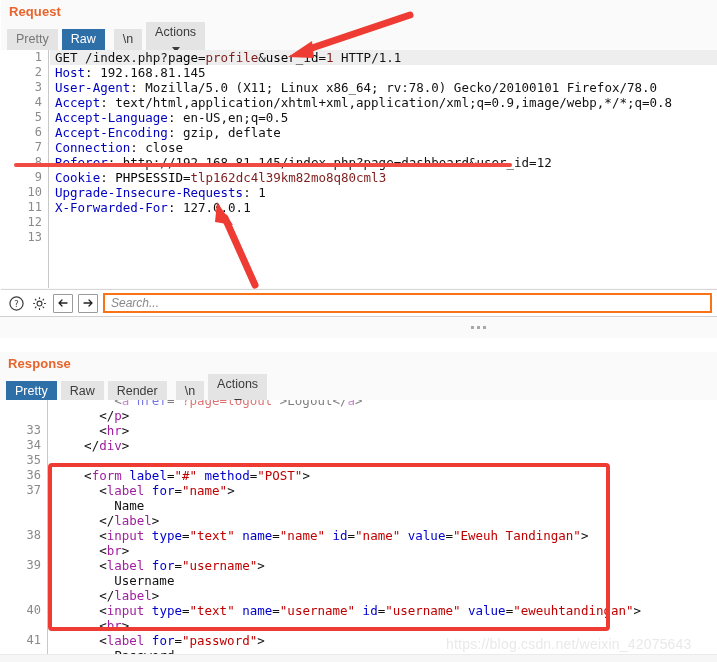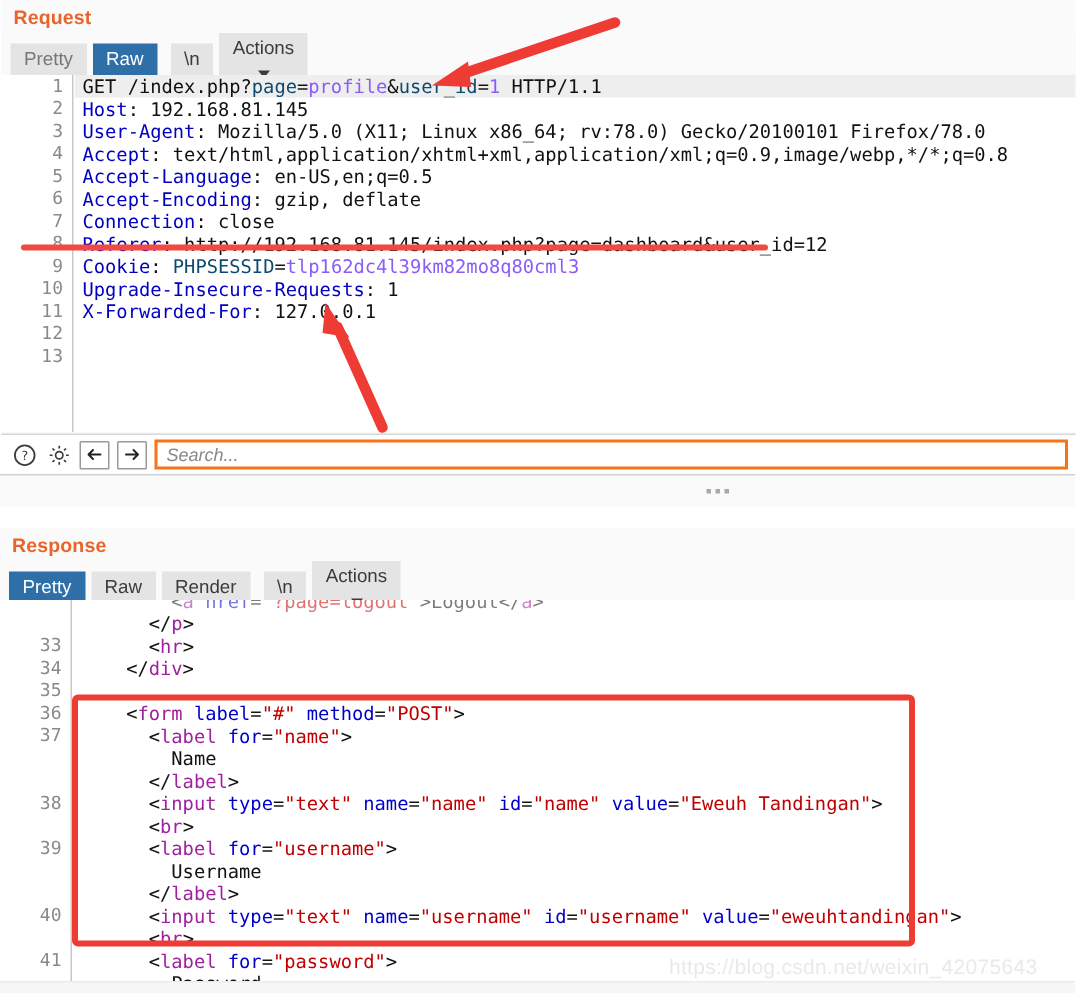--- a/index.html
+++ b/index.html
@@ -87,22 +87,22 @@
     line-height:15px;
     white-space:pre;
     font-size:12.5px;
     padding-left:5px;
     color:#111;
   }
   .cline.hl { background:#eeeeee; }
 
   
   .k-hdr   { color:#0000c0; }   
-  .k-param { color:#0c4a6e; }   
-  .k-val   { color:#8b5cf6; }   
+  .k-param { color:#000000; }   
+  .k-val   { color:#7f1d1d; }   
   .k-plain { color:#111; }
 
   
   .t-tag   { color:#a020a0; }   
   .t-attr  { color:#0000cc; }   
   .t-str   { color:#c00000; }   
   .t-text  { color:#111; }
 
   
   .findbar {

